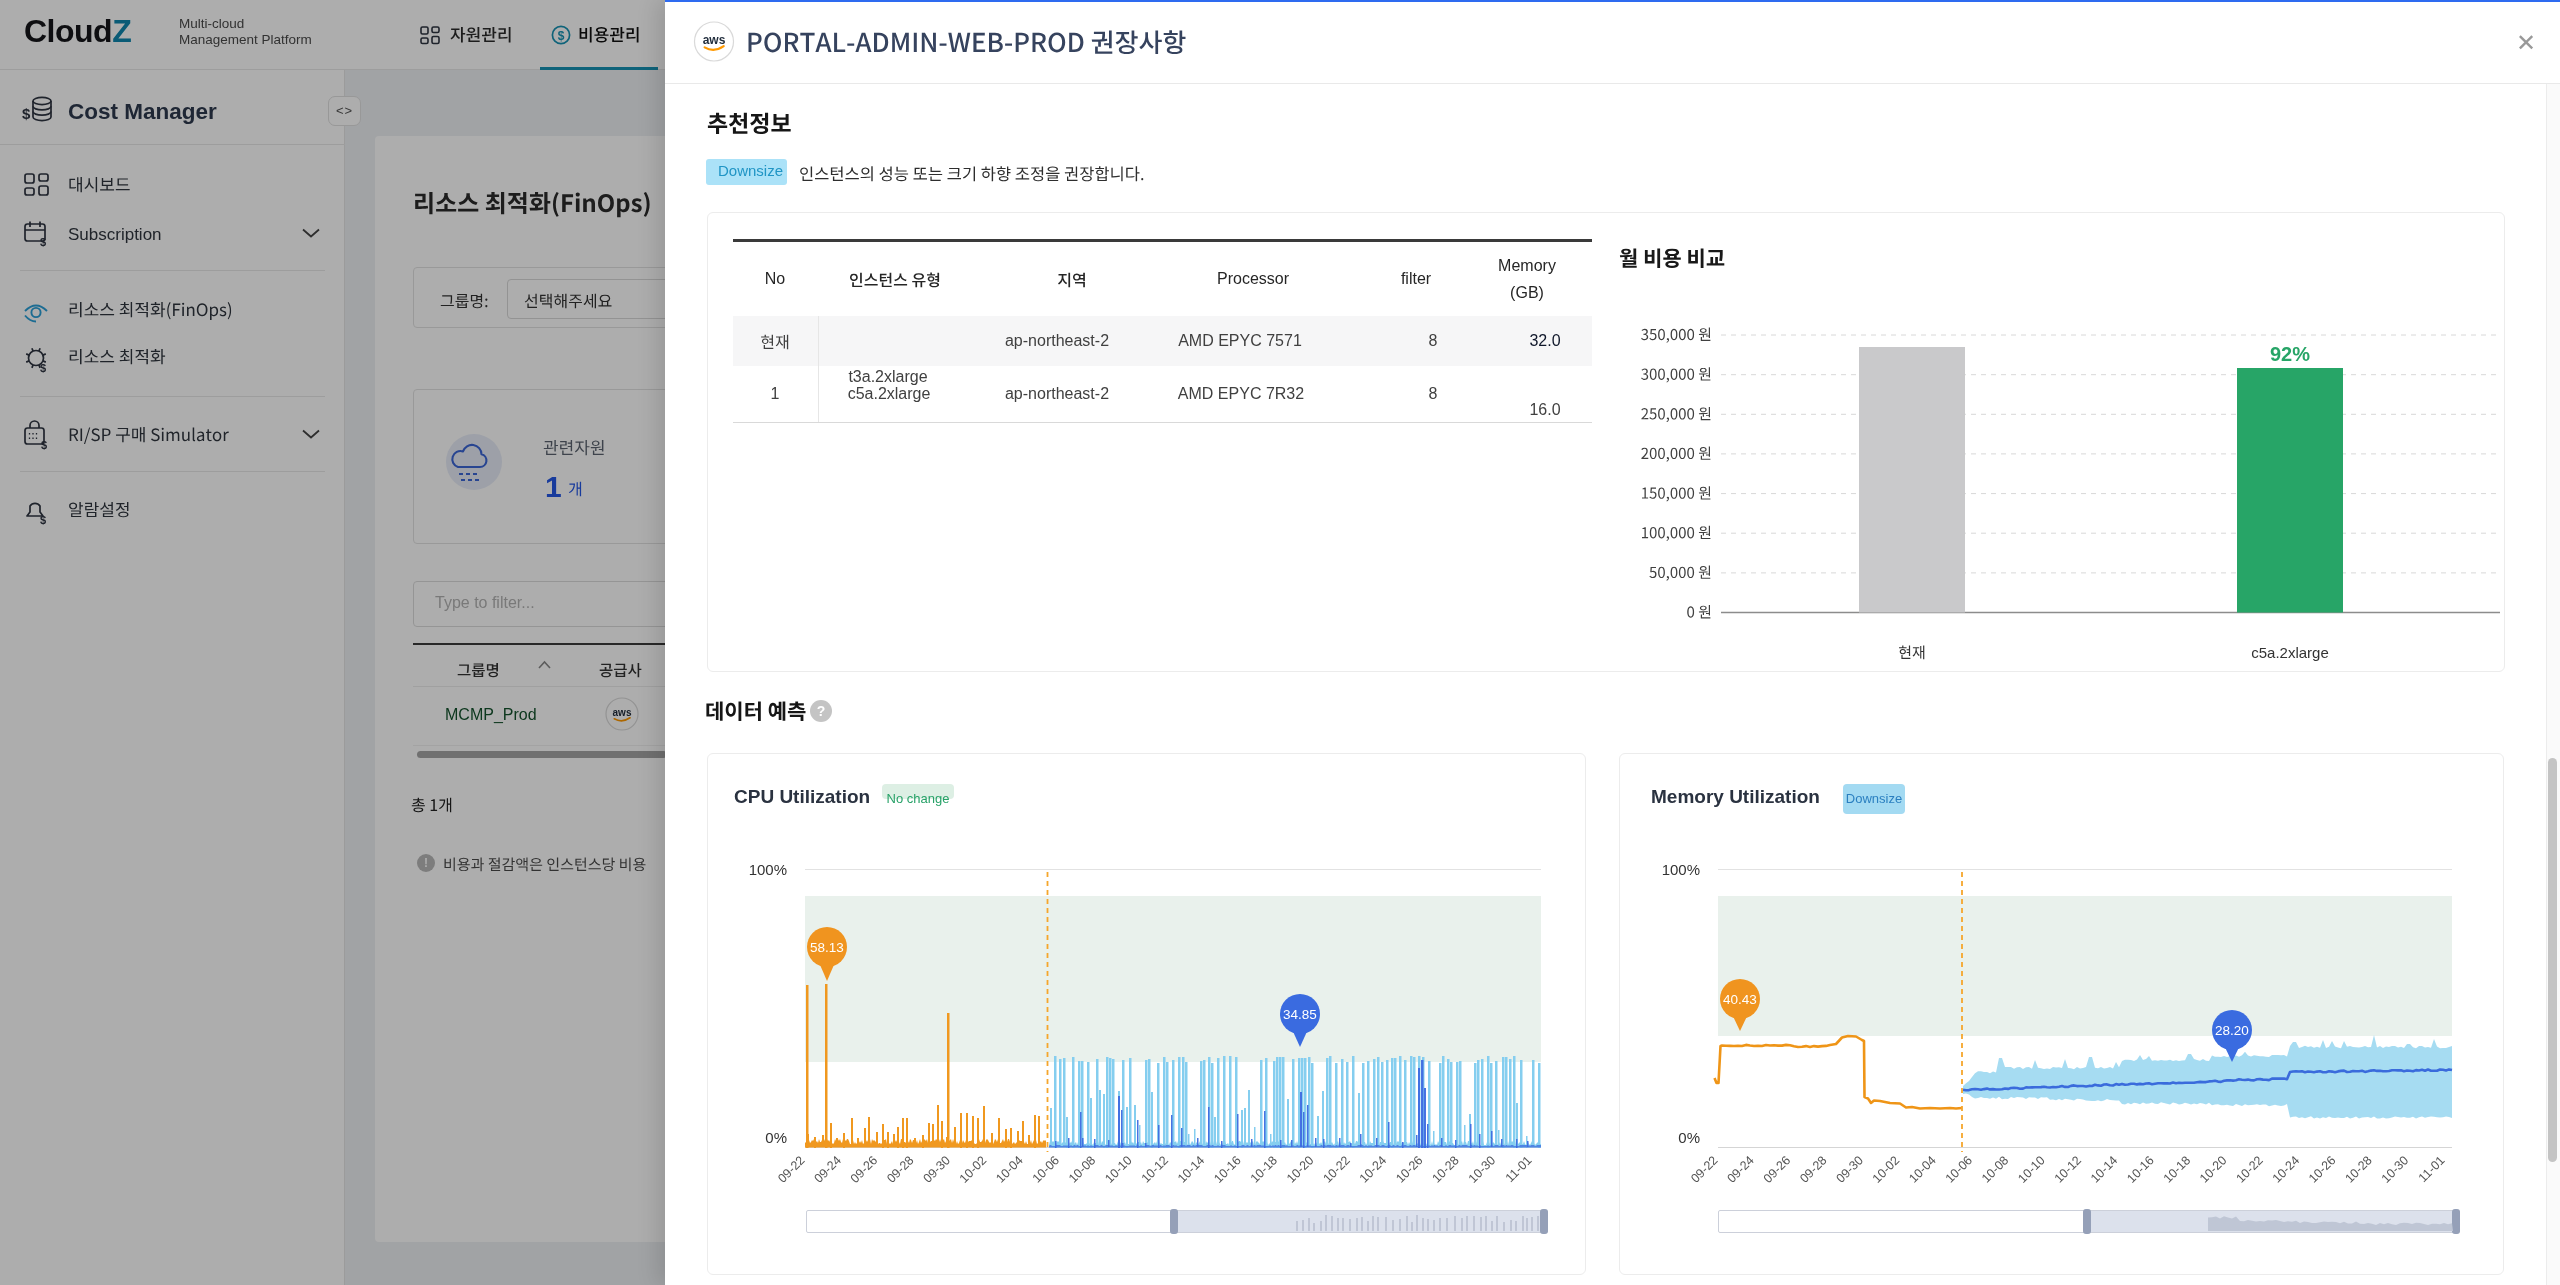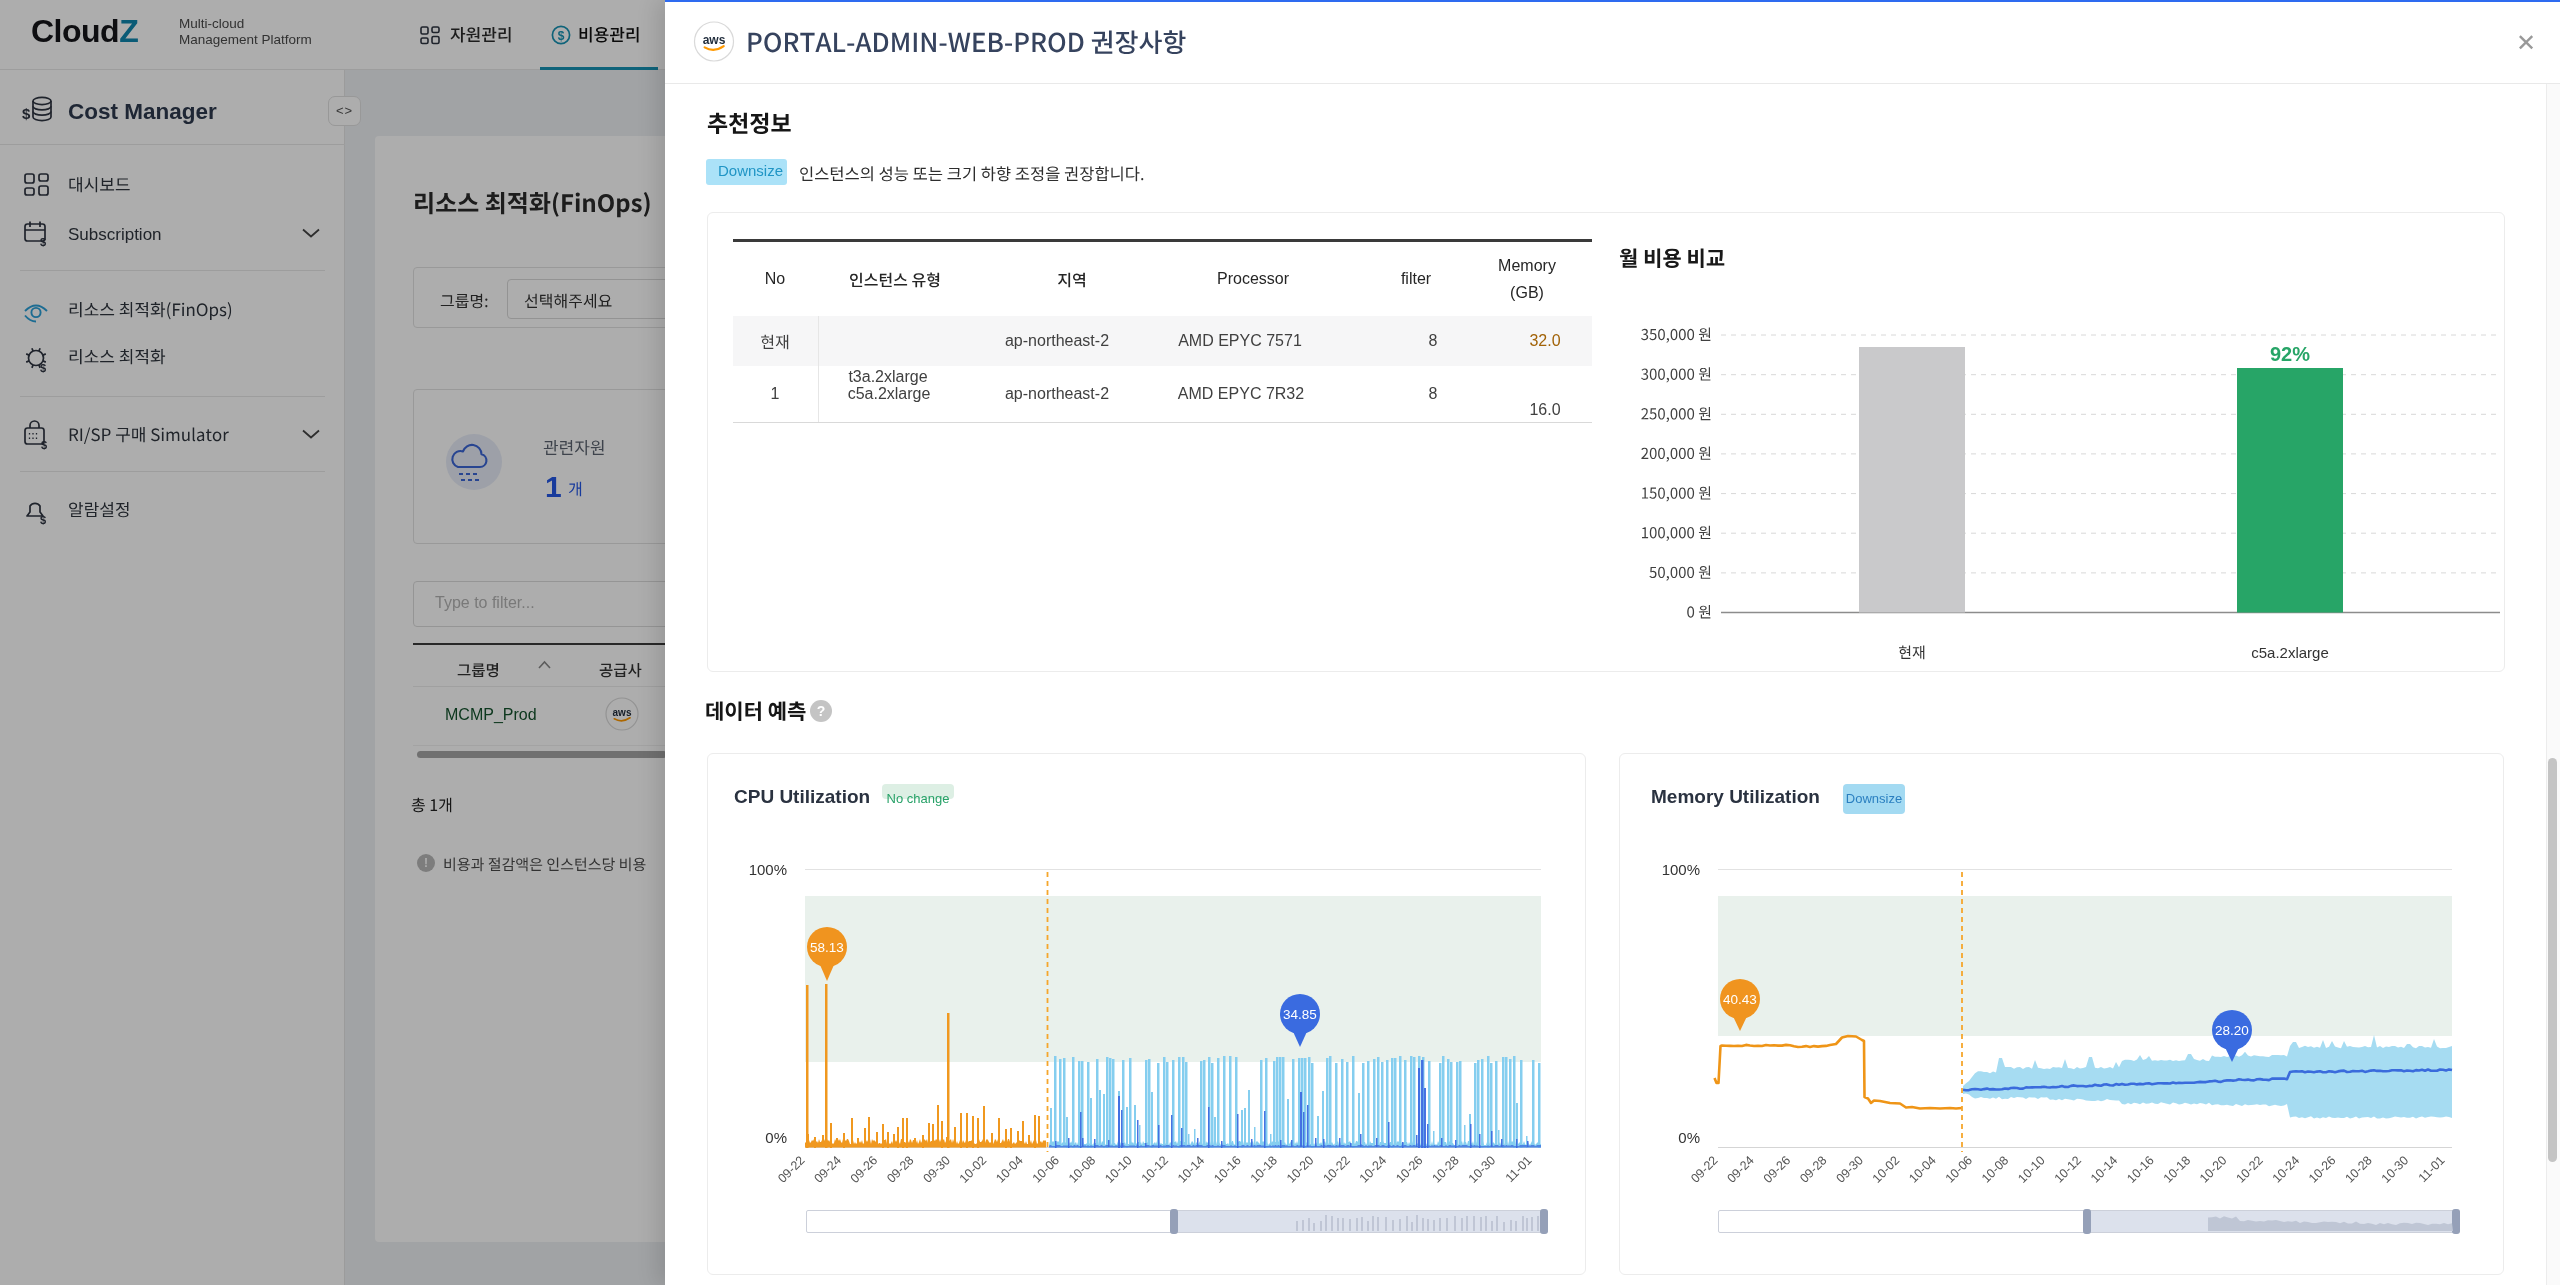--- a/index.html
+++ b/index.html
@@ -1,15 +1,15 @@
 <!DOCTYPE html>
 <html><head><meta charset="utf-8"><style>html,body{margin:0;padding:0;}body{width:2560px;height:1285px;overflow:hidden;position:relative;font-family:"Liberation Sans",sans-serif;background:#fff;}div{box-sizing:border-box;}</style></head><body>
 <div style="position:absolute;left:345px;top:70px;width:2215px;height:1215px;background:#eef0f3;"></div>
 <div style="position:absolute;left:0;top:0;width:2560px;height:70px;background:#fff;border-bottom:1px solid #e8e8e8;"></div>
-<div style="position:absolute;left:24px;top:13px;font-size:32px;font-weight:bold;color:#15161a;letter-spacing:-0.5px;margin-left:7px;">Cloud<span style="color:#0f87ae;">Z</span></div>
+<div style="position:absolute;left:24px;top:13px;font-size:32px;font-weight:bold;color:#15161a;letter-spacing:-0.5px;">Cloud<span style="color:#0f87ae;">Z</span></div>
 <div style="position:absolute;left:179px;top:16px;font-size:13.5px;line-height:16px;color:#4b4b4b;">Multi-cloud<br>Management Platform</div>
 <div style="position:absolute;left:0;top:70px;width:345px;height:1215px;background:#fff;border-right:1px solid #e5e5e5;"></div>
 <div style="position:absolute;left:0;top:144px;width:345px;height:1px;background:#e8e8e8;"></div>
 <div style="position:absolute;left:20px;top:270px;width:305px;height:1px;background:#e8e8e8;"></div>
 <div style="position:absolute;left:20px;top:396px;width:305px;height:1px;background:#e8e8e8;"></div>
 <div style="position:absolute;left:20px;top:471px;width:305px;height:1px;background:#e8e8e8;"></div>
 <div style="position:absolute;left:328px;top:96px;width:33px;height:30px;background:#fff;border:1px solid #e0e0e0;border-radius:7px;text-align:center;line-height:28px;font-size:13px;color:#555;letter-spacing:1px;">&lt;&gt;</div>
 <div style="position:absolute;left:375px;top:136px;width:2135px;height:1106px;background:#fff;border-radius:4px;"></div>
 <div style="position:absolute;left:413px;top:267px;width:580px;height:61px;border:1px solid #e2e2e2;border-radius:4px;background:#fff;"></div>
 <div style="position:absolute;left:507px;top:279px;width:450px;height:40px;border:1px solid #d9d9d9;border-radius:4px;background:#fff;"></div>
@@ -123,21 +123,21 @@
 <div style="position:absolute;left:733px;top:422px;width:859px;height:1px;background:#d9d9d9;"></div>
 <div style="position:absolute;left:775px;top:270px;font-size:16px;font-weight:500;color:#262626;transform:translate(-50%,0);white-space:nowrap;">No</div>
 <div style="position:absolute;left:1253px;top:270px;font-size:16px;font-weight:500;color:#262626;transform:translate(-50%,0);white-space:nowrap;">Processor</div>
 <div style="position:absolute;left:1416px;top:270px;font-size:16px;font-weight:500;color:#262626;transform:translate(-50%,0);white-space:nowrap;">filter</div>
 <div style="position:absolute;left:1527px;top:257px;font-size:16px;font-weight:500;color:#262626;transform:translate(-50%,0);white-space:nowrap;">Memory</div>
 <div style="position:absolute;left:1527px;top:284px;font-size:16px;font-weight:500;color:#262626;transform:translate(-50%,0);white-space:nowrap;">(GB)</div>
 <div style="position:absolute;left:888px;top:332px;font-size:16px;font-weight:400;color:#404040;transform:translate(-50%,0);white-space:nowrap;margin-top:36px;">t3a.2xlarge</div>
 <div style="position:absolute;left:1057px;top:332px;font-size:16px;font-weight:400;color:#404040;transform:translate(-50%,0);white-space:nowrap;">ap-northeast-2</div>
 <div style="position:absolute;left:1240px;top:332px;font-size:16px;font-weight:400;color:#404040;transform:translate(-50%,0);white-space:nowrap;">AMD EPYC 7571</div>
 <div style="position:absolute;left:1433px;top:332px;font-size:16px;font-weight:400;color:#404040;transform:translate(-50%,0);white-space:nowrap;">8</div>
-<div style="position:absolute;left:1545px;top:332px;font-size:16px;font-weight:400;color:#a16207;transform:translate(-50%,0);white-space:nowrap;">32.0</div>
+<div style="position:absolute;left:1545px;top:332px;font-size:16px;font-weight:400;color:#0f172a;transform:translate(-50%,0);white-space:nowrap;">32.0</div>
 <div style="position:absolute;left:775px;top:385px;font-size:16px;font-weight:400;color:#404040;transform:translate(-50%,0);white-space:nowrap;">1</div>
 <div style="position:absolute;left:889px;top:385px;font-size:16px;font-weight:400;color:#404040;transform:translate(-50%,0);white-space:nowrap;">c5a.2xlarge</div>
 <div style="position:absolute;left:1057px;top:385px;font-size:16px;font-weight:400;color:#404040;transform:translate(-50%,0);white-space:nowrap;">ap-northeast-2</div>
 <div style="position:absolute;left:1241px;top:385px;font-size:16px;font-weight:400;color:#404040;transform:translate(-50%,0);white-space:nowrap;">AMD EPYC 7R32</div>
 <div style="position:absolute;left:1433px;top:385px;font-size:16px;font-weight:400;color:#404040;transform:translate(-50%,0);white-space:nowrap;">8</div>
 <div style="position:absolute;left:1545px;top:401px;font-size:16px;font-weight:400;color:#404040;transform:translate(-50%,0);white-space:nowrap;">16.0</div>
 <div style="position:absolute;left:810px;top:700px;width:22px;height:22px;border-radius:50%;background:#c4c4c4;color:#fff;font-size:14px;font-weight:bold;text-align:center;line-height:22px;">?</div>
 <div style="position:absolute;left:707px;top:753px;width:879px;height:522px;border:1px solid #ececec;border-radius:6px;background:#fff;"></div>
 <div style="position:absolute;left:1619px;top:753px;width:885px;height:522px;border:1px solid #ececec;border-radius:6px;background:#fff;"></div>
 <div style="position:absolute;left:734px;top:786px;font-size:19px;font-weight:600;color:#2a3240;">CPU Utilization</div>

